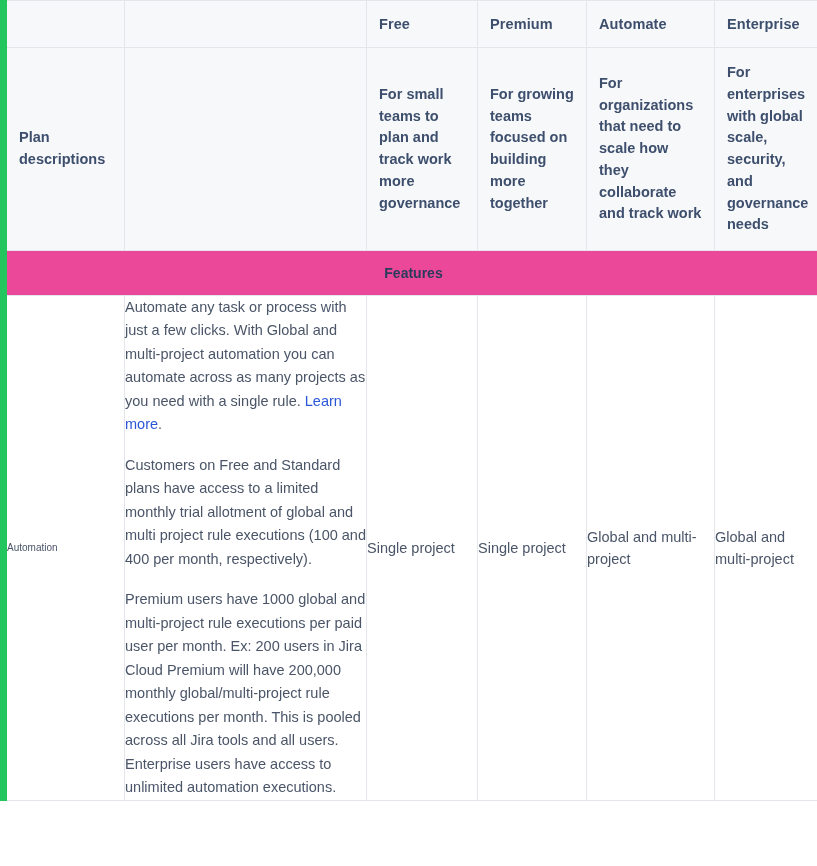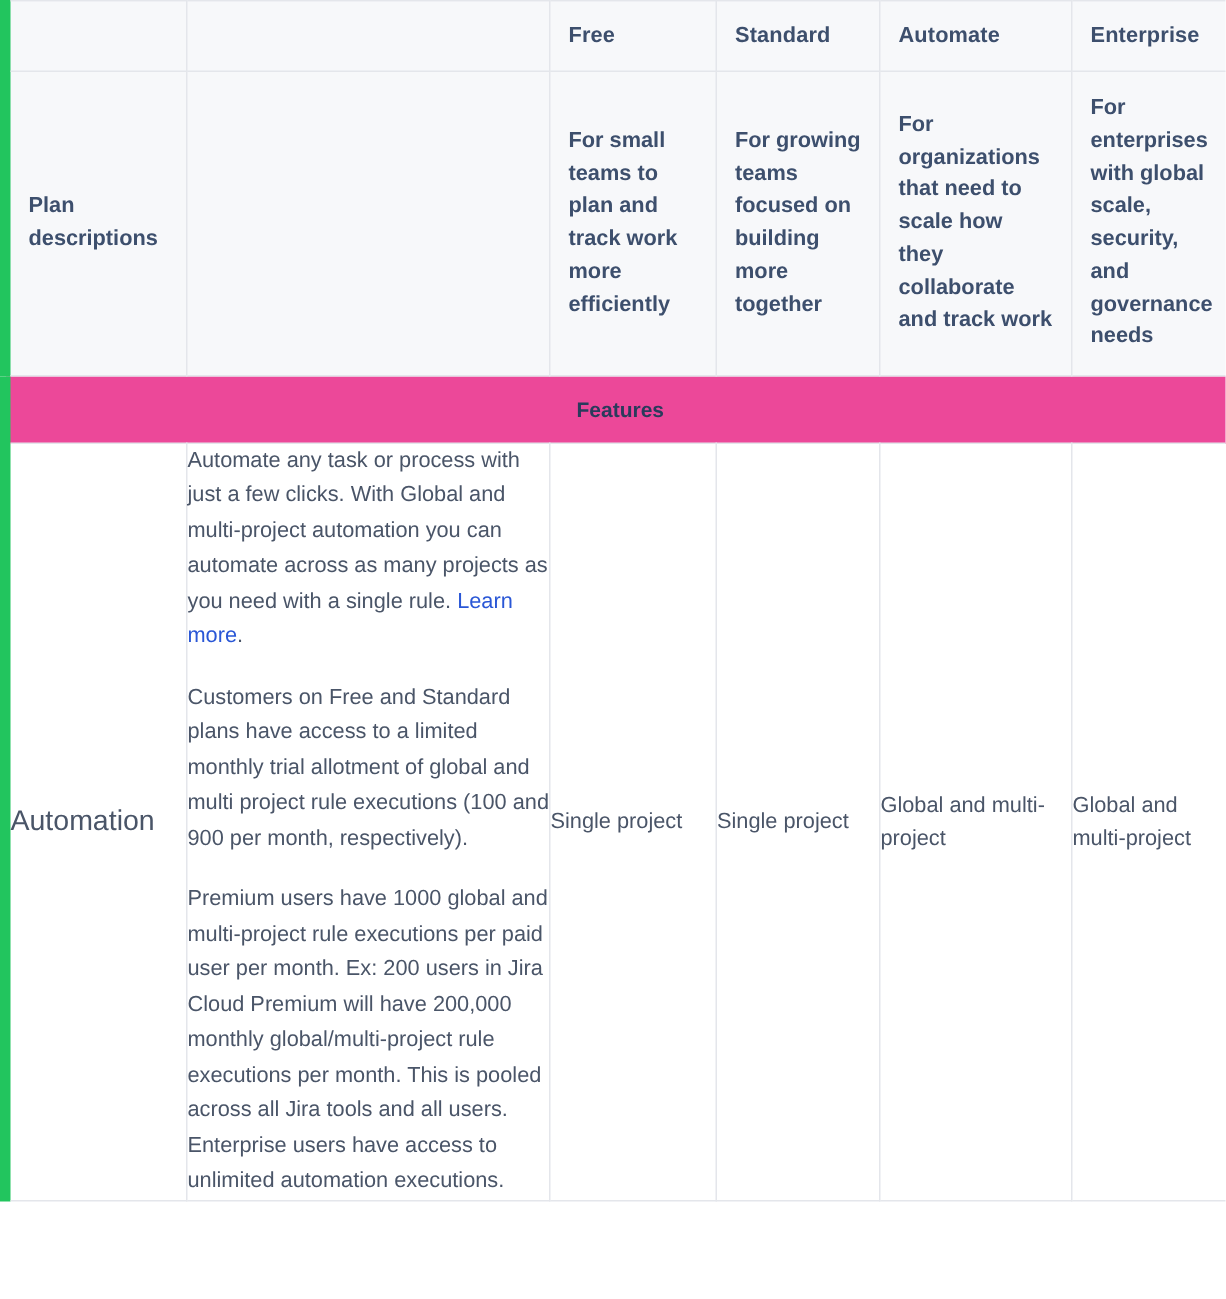--- a/index.html
+++ b/index.html
@@ -85,21 +85,21 @@
     font-weight: bold;
     color: #2a3b5c;
   }
 
   
   .feature-row td {
     background: #ffffff;
     vertical-align: middle;
   }
   .feature-name {
-    font-size: 19px;
+    font-size: 10px;
     color: #4a5568;
     padding: 10px 14px;
     line-height: 1.5;
   }
   .feature-desc {
     font-size: 14.5px;
     color: #4a5568;
     line-height: 1.62;
     padding: 12px 14px 10px 14px;
     vertical-align: top;
@@ -134,43 +134,43 @@
     <col class="col-standard">
     <col class="col-premium">
     <col class="col-ent">
   </colgroup>
 
   <tbody>
       <tr class="head-row">
     <td></td>
     <td></td>
     <td class="plan-head">Free</td>
-    <td class="plan-head">Standard</td>
+    <td class="plan-head">Premium</td>
     <td class="plan-head">Automate</td>
     <td class="plan-head">Enterprise</td>
   </tr>
 
   <tr class="desc-row">
     <td class="row-label">Plan descriptions</td>
     <td></td>
-    <td class="plan-desc">For small teams to plan and track work more efficiently</td>
+    <td class="plan-desc">For small teams to plan and track work more governance</td>
     <td class="plan-desc">For growing teams focused on building more together</td>
     <td class="plan-desc">For organizations that need to scale how they collaborate and track work</td>
     <td class="plan-desc">For enterprises with global scale, security, and governance needs</td>
   </tr>
 
   <tr class="section-row">
     <td colspan="6">Features</td>
   </tr>
 
   <tr class="feature-row">
     <td class="feature-name">Automation</td>
     <td class="feature-desc">
       <p><span>Automate any task or process with just a few clicks. With Global and multi-project automation you can automate across as many projects as you need with a single rule. </span><a href="#" class="learn-link">Learn more</a><span>.</span></p>
-      <p>Customers on Free and Standard plans have access to a limited monthly trial allotment of global and multi project rule executions (100 and 900 per month, respectively).</p>
+      <p>Customers on Free and Standard plans have access to a limited monthly trial allotment of global and multi project rule executions (100 and 400 per month, respectively).</p>
       <p>Premium users have 1000 global and multi-project rule executions per paid user per month. Ex: 200 users in Jira Cloud Premium will have 200,000 monthly global/multi-project rule executions per month. This is pooled across all Jira tools and all users. Enterprise users have access to unlimited automation executions.</p>
     </td>
     <td class="plan-value">Single project</td>
     <td class="plan-value">Single project</td>
     <td class="plan-value">Global and multi-project</td>
     <td class="plan-value">Global and multi-project</td>
   </tr>
 </tbody>
   </table>
 

